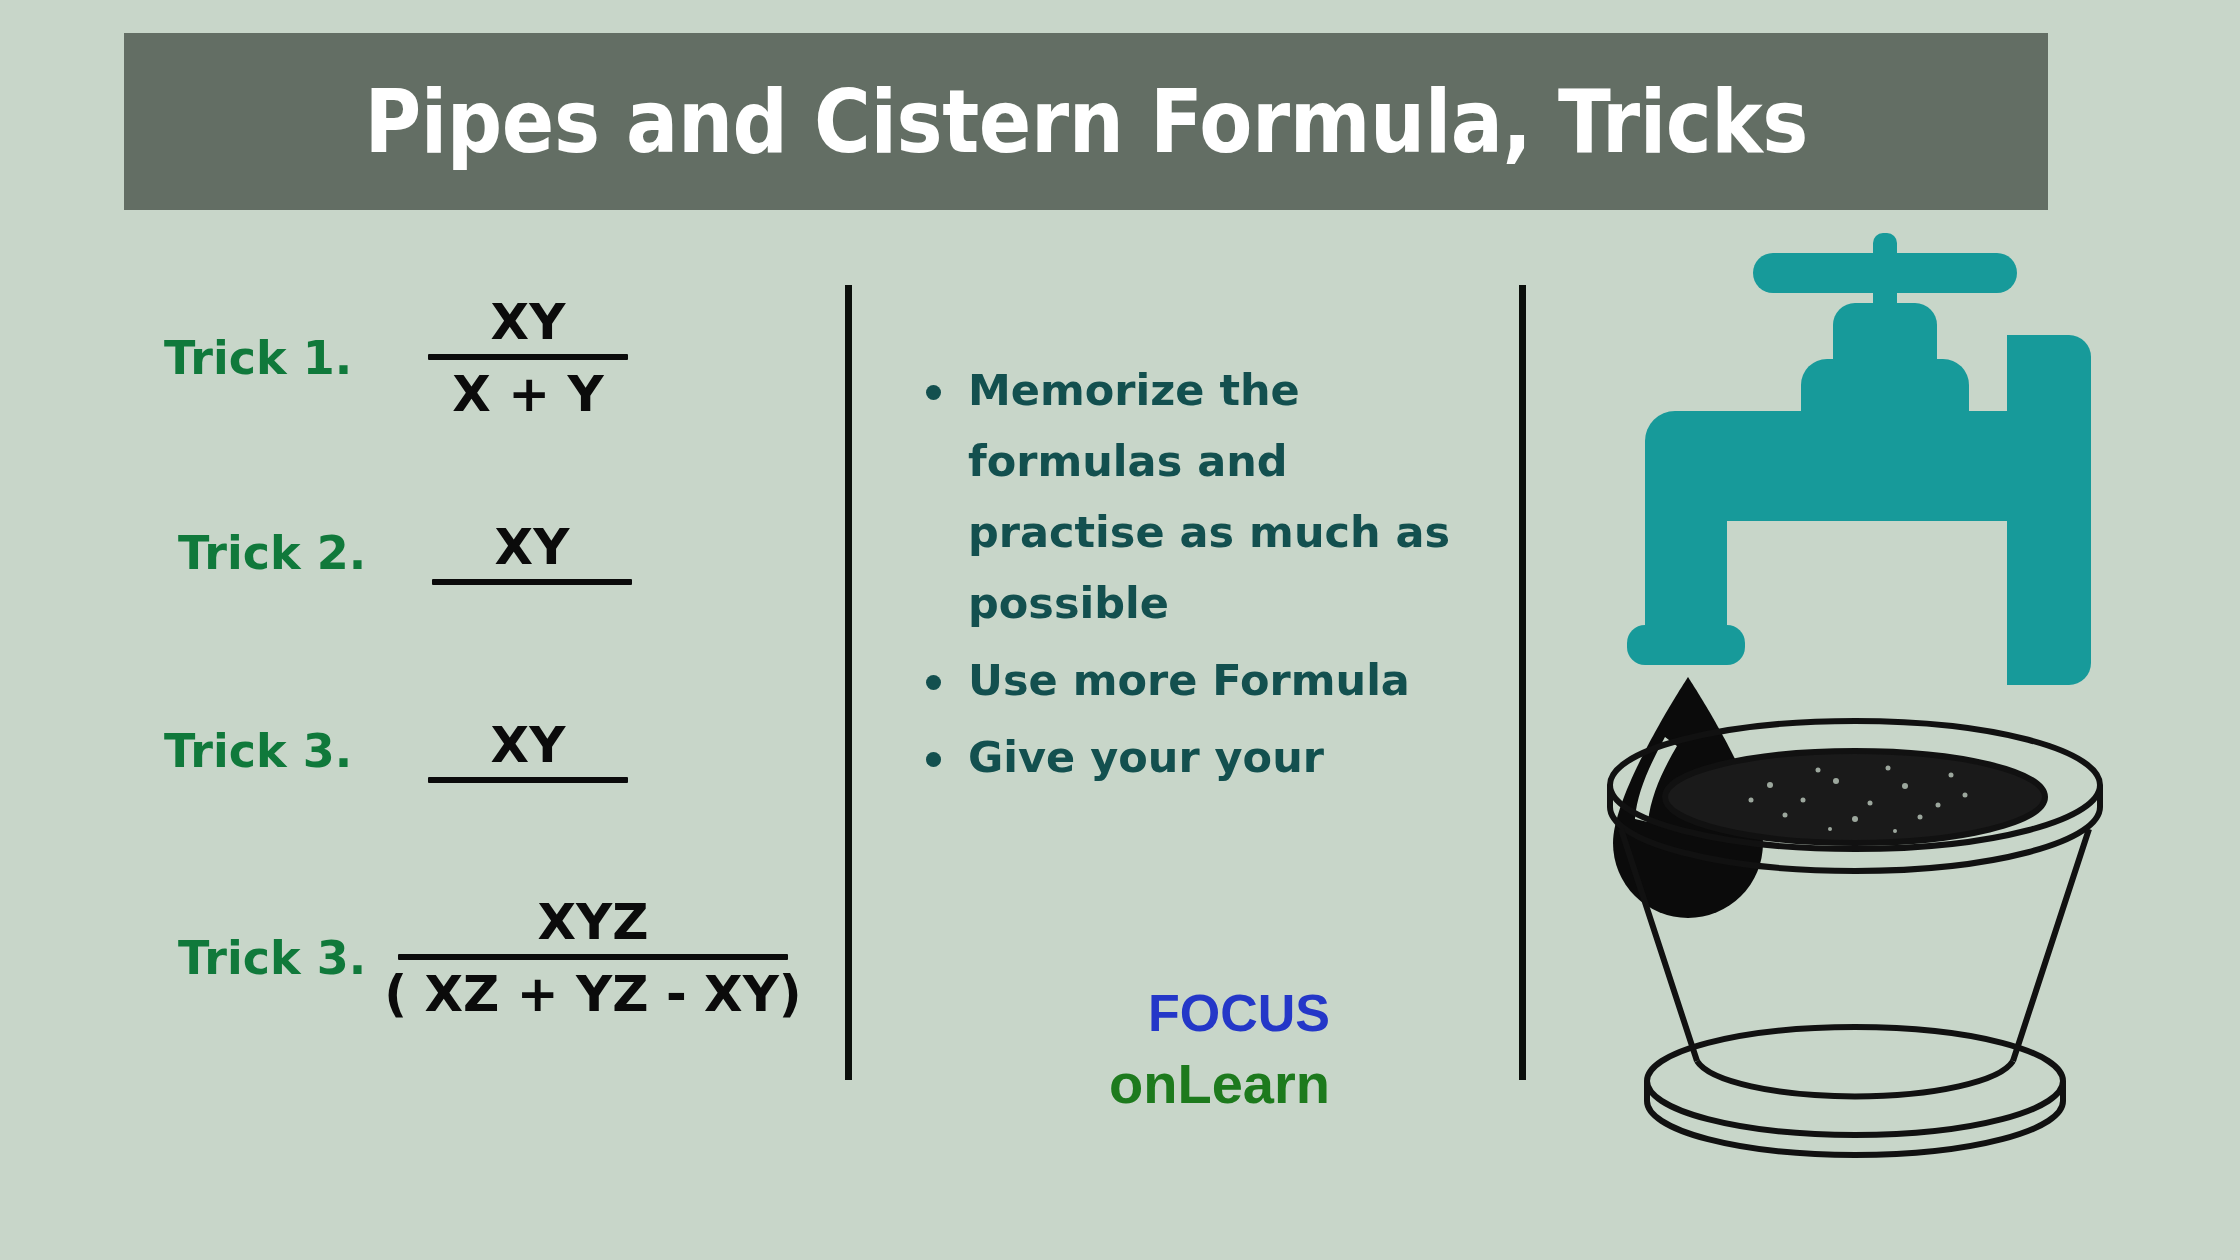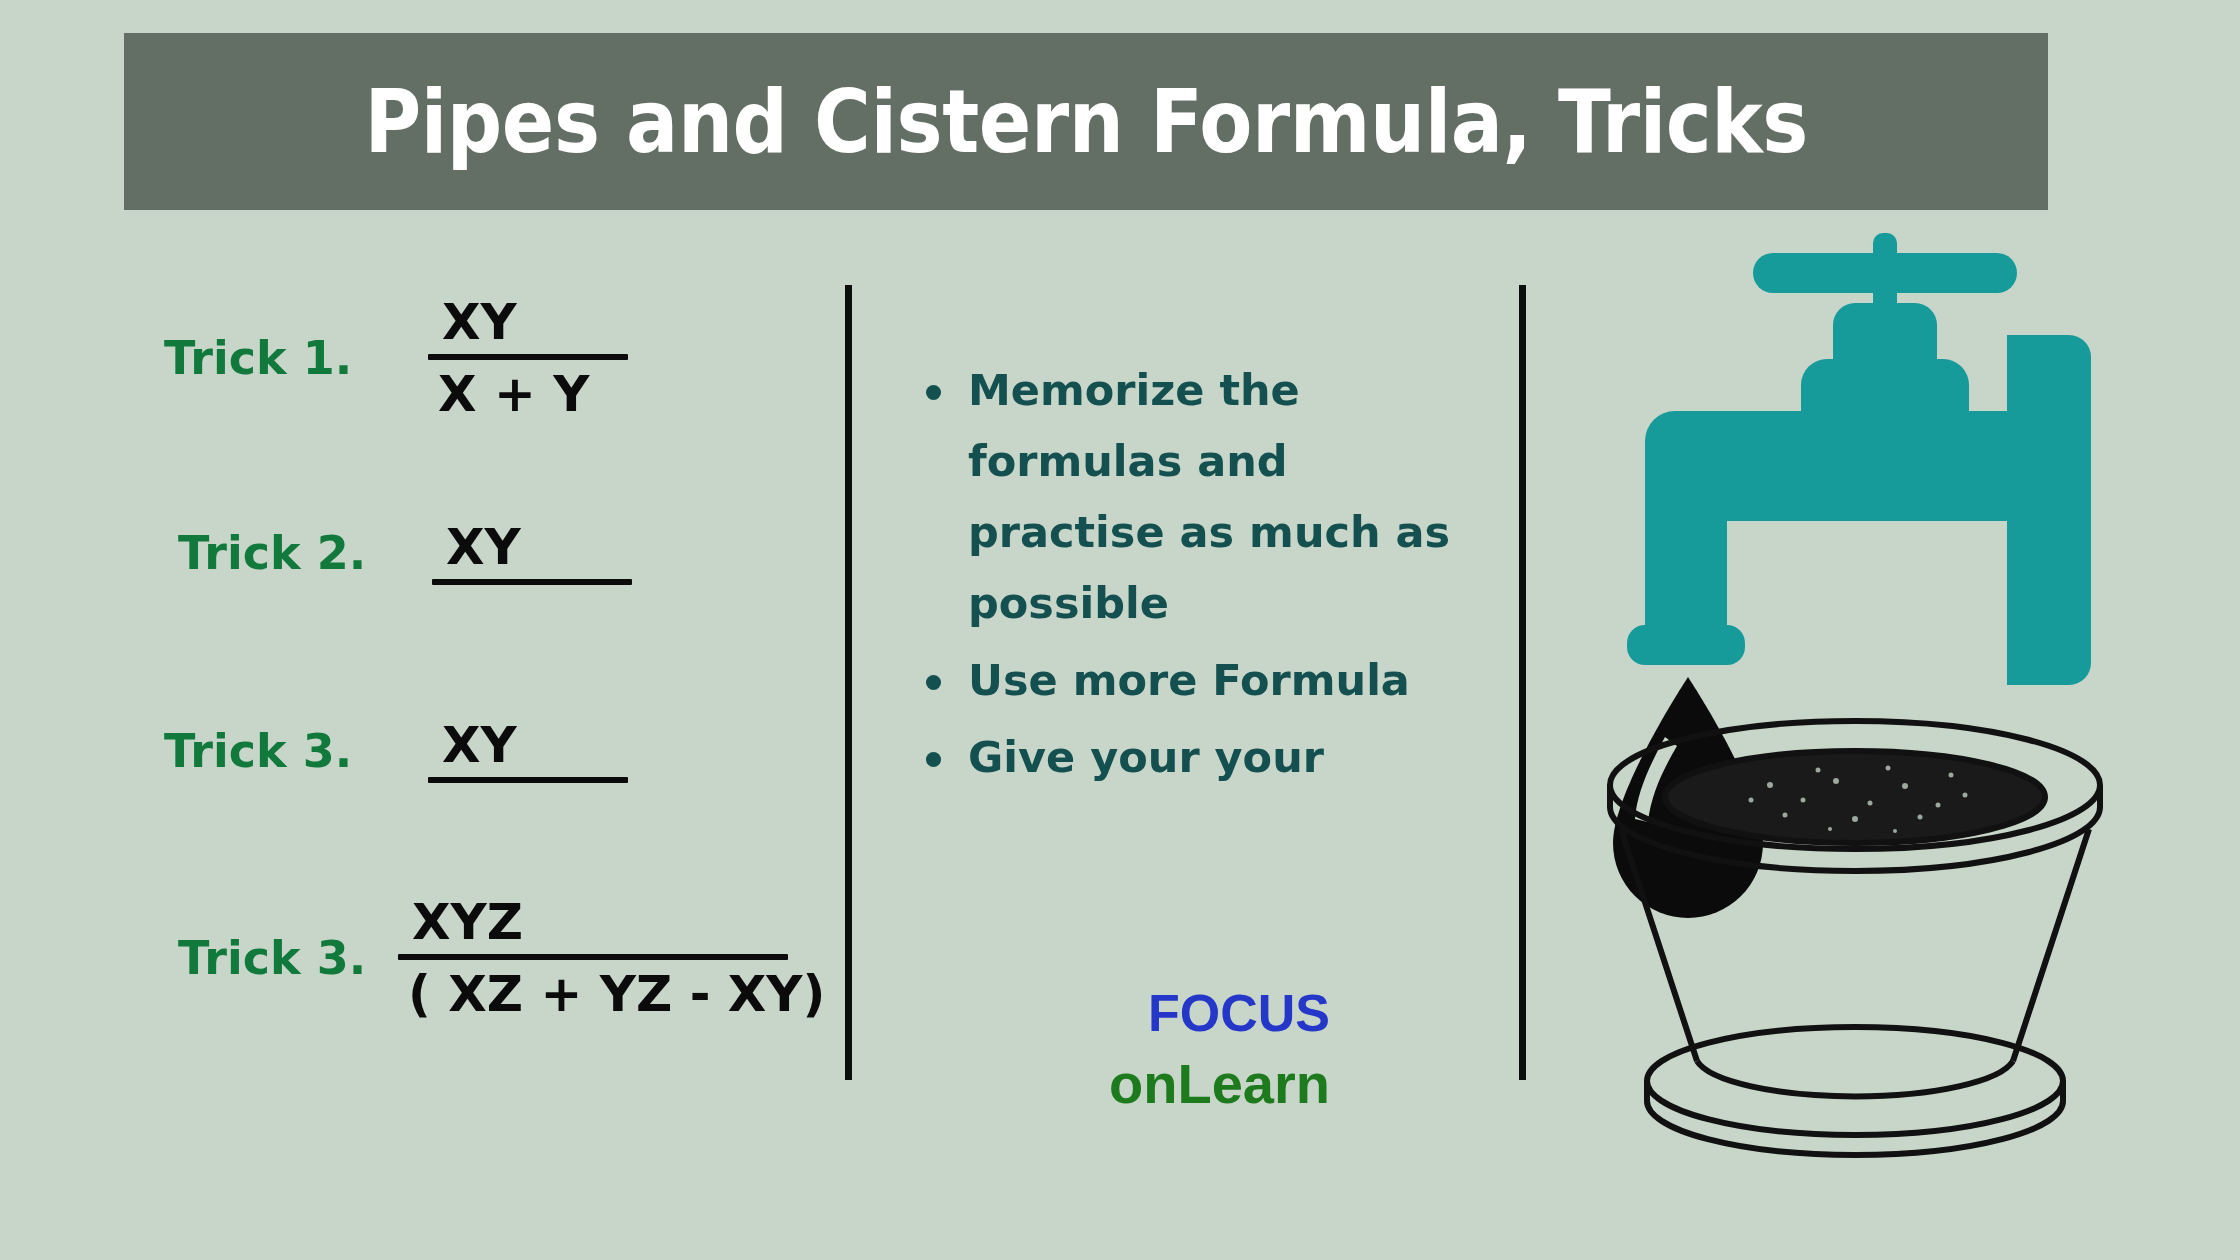--- a/index.html
+++ b/index.html
@@ -64,21 +64,21 @@
     flex:0 0 auto;
   }
   .fr1 .trick-label{ padding-left:28px; }
   .fr2 .trick-label{ padding-left:42px; }
   .fr3 .trick-label{ padding-left:28px; }
   .fr4 .trick-label{ padding-left:42px; }
 
   .fraction{
     display:inline-flex;
     flex-direction:column;
-    align-items:flex-start;
+    align-items:center;
     color:#0b0b0b;
     font-family:"DejaVu Sans", sans-serif;
     font-weight:bold;
     font-size:50px;
     line-height:1.05;
   }
   .fraction .num{ padding:0 14px 6px 14px; }
   .fraction .bar{
     height:6px; background:#0b0b0b; width:100%;
     border-radius:1px;

